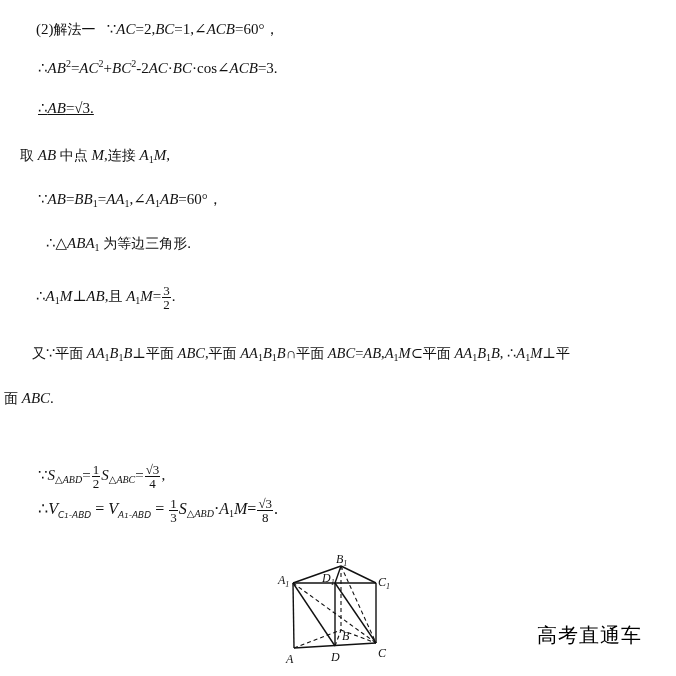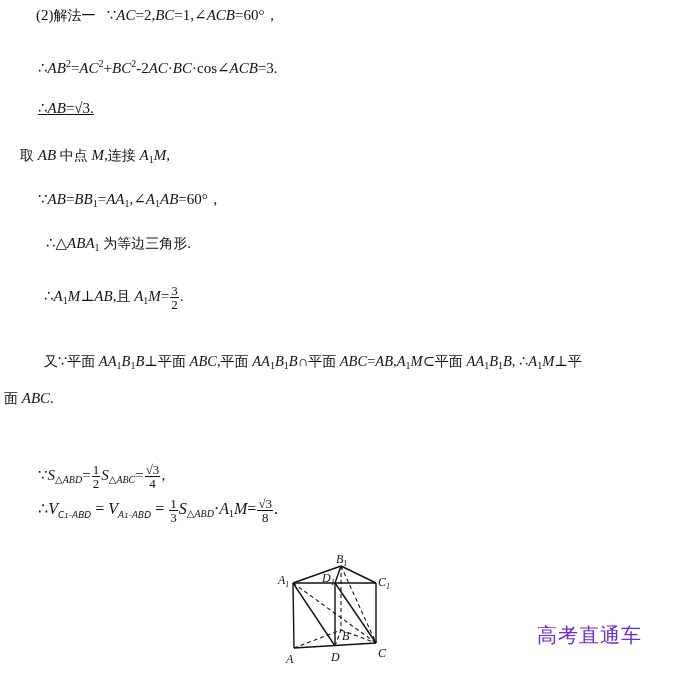--- a/index.html
+++ b/index.html
@@ -9,28 +9,28 @@
   .line i, .it { font-style:italic; }
   .sub { font-size:10px; vertical-align:-3px; }
   .sup { font-size:10px; vertical-align:6px; }
   .frac { display:inline-block; vertical-align:middle; text-align:center; font-size:13px; line-height:13px; margin:0 1px; }
   .frac .num { display:block; border-bottom:1px solid #111; padding:0 1px; }
   .frac .den { display:block; padding:0 1px; }
   .cjk { font-family:"DejaVu Sans", sans-serif; font-size:14px; }
   .vsub { font-size:9px; font-style:italic; vertical-align:-4px; font-family:"DejaVu Sans", sans-serif; }
   #figure { position:absolute; left:270px; top:545px; width:130px; height:125px; }
   #watermark { position:absolute; left:537px; top:622px; font-family:"DejaVu Sans", sans-serif;
-               font-size:20px; color:#6d28d9; letter-spacing:1px; }
+               font-size:20px; color:#000000; letter-spacing:1px; }
   .lbl { font-family:"Liberation Serif", serif; font-style:italic; font-size:12px; fill:#111; }
   .lbls { font-family:"Liberation Serif", serif; font-size:8px; fill:#111; }
 </style>
 </head>
 <body>
 
-<div class="line" style="left:36px; top:6px;">
+<div class="line" style="left:36px; top:20px;">
   <span>(2)</span><span class="cjk">解法一</span>&nbsp;&nbsp;&nbsp;<span>∵</span><i>AC</i>=2,<i>BC</i>=1,∠<i>ACB</i>=60°，
 </div>
 
 <div class="line" style="left:38px; top:55px;">
   <span>∴</span><i>AB</i><span class="sup">2</span>=<i>AC</i><span class="sup">2</span>+<i>BC</i><span class="sup">2</span>-2<i>AC</i>·<i>BC</i>·cos∠<i>ACB</i>=3.
 </div>
 
 <div class="line" style="left:38px; top:99px;text-decoration:underline;">
   <span>∴</span><i>AB</i>=√3.
 </div>
@@ -40,25 +40,25 @@
 </div>
 
 <div class="line" style="left:38px; top:190px;">
   <span>∵</span><i>AB</i>=<i>BB</i><span class="sub">1</span>=<i>AA</i><span class="sub">1</span>,∠<i>A</i><span class="sub">1</span><i>AB</i>=60°，
 </div>
 
 <div class="line" style="left:38px; top:234px;margin-left:8px;">
   <span>∴</span>△<i>ABA</i><span class="sub">1</span> <span class="cjk">为等边三角形</span>.
 </div>
 
-<div class="line" style="left:44px; top:284px;">
+<div class="line" style="left:36px; top:284px;">
   <span>∴</span><i>A</i><span class="sub">1</span><i>M</i>⊥<i>AB</i>,<span class="cjk">且</span> <i>A</i><span class="sub">1</span><i>M</i>=<span class="frac"><span class="num">3</span><span class="den">2</span></span><span>.</span>
 </div>
 
-<div class="line" style="left:44px; top:344px; font-size:14.5px;margin-top:8px;">
+<div class="line" style="left:32px; top:344px; font-size:14.5px;">
   <span class="cjk">又</span>∵<span class="cjk">平面</span> <i>AA</i><span class="sub">1</span><i>B</i><span class="sub">1</span><i>B</i>⊥<span class="cjk">平面</span> <i>ABC</i>,<span class="cjk">平面</span> <i>AA</i><span class="sub">1</span><i>B</i><span class="sub">1</span><i>B</i>∩<span class="cjk">平面</span> <i>ABC</i>=<i>AB</i>,<i>A</i><span class="sub">1</span><i>M</i>⊂<span class="cjk">平面</span> <i>AA</i><span class="sub">1</span><i>B</i><span class="sub">1</span><i>B</i>, ∴<i>A</i><span class="sub">1</span><i>M</i>⊥<span class="cjk">平</span>
 </div>
 
 <div class="line" style="left:4px; top:389px;">
   <span class="cjk">面</span> <i>ABC</i>.
 </div>
 
 <div class="line" style="left:38px; top:430px;margin-top:33px;">
   <span>∵</span><i>S</i><span class="sub">△<i>ABD</i></span>=<span class="frac"><span class="num">1</span><span class="den">2</span></span><i>S</i><span class="sub">△<i>ABC</i></span>=<span class="frac"><span class="num">√3</span><span class="den">4</span></span>,
 </div>

